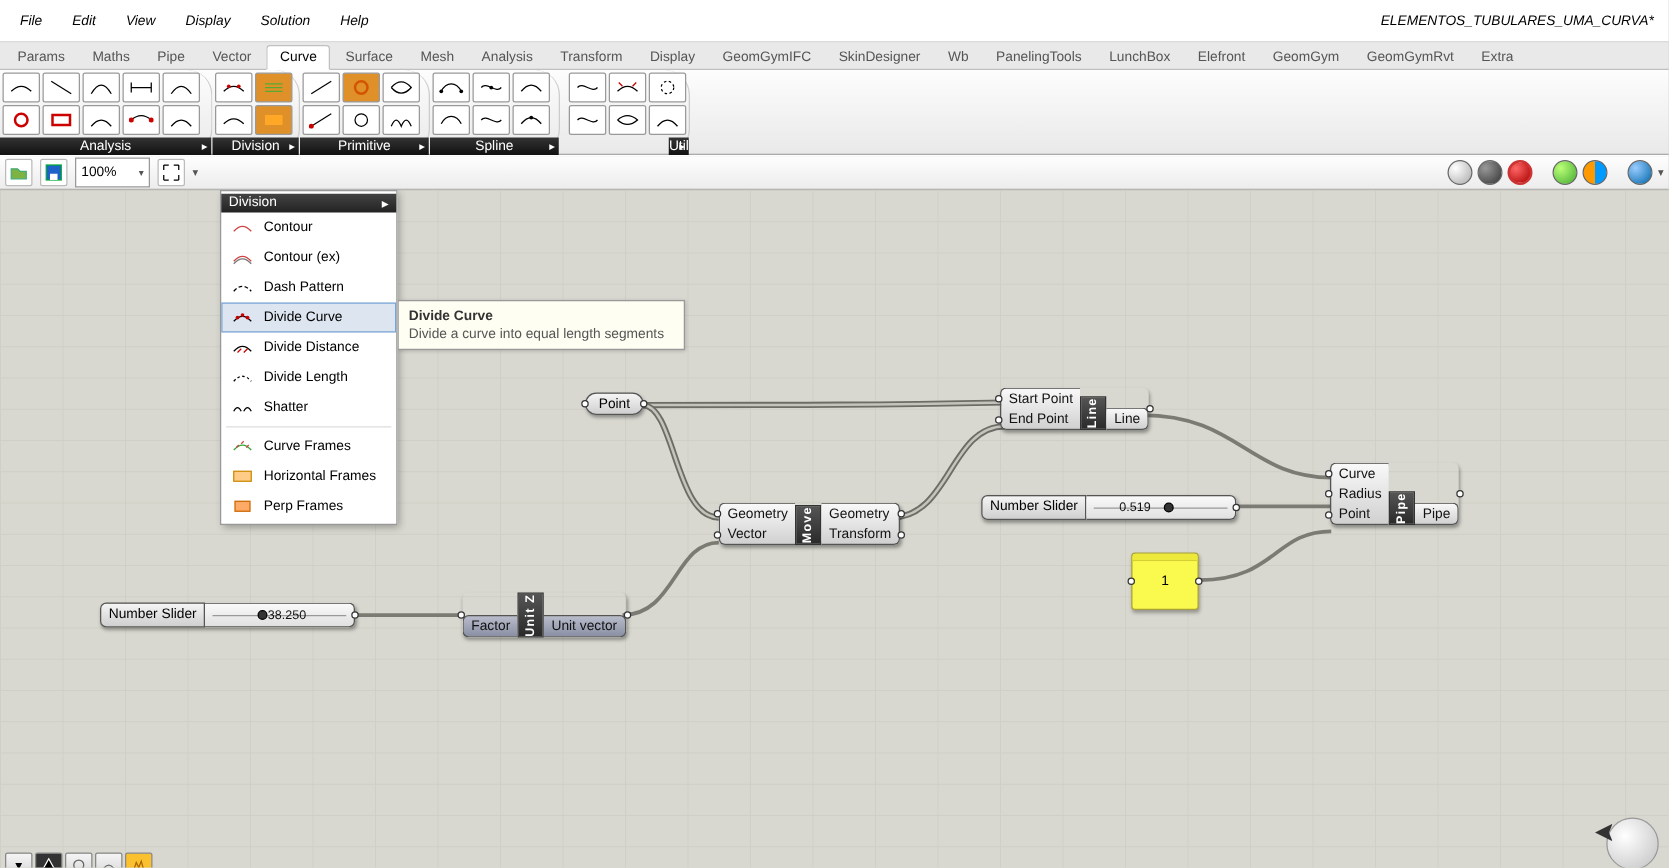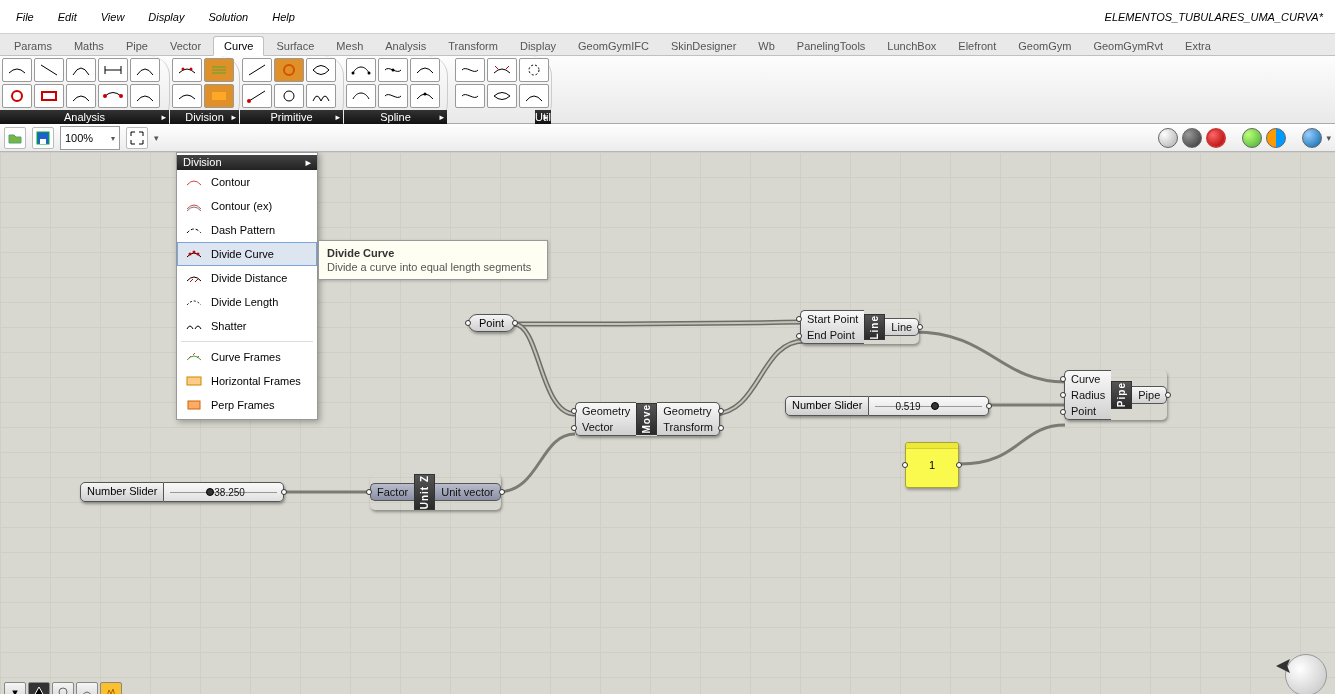--- a/index.html
+++ b/index.html
@@ -45,21 +45,21 @@
 .dd-item .ico { width:18px; height:16px; display:flex; align-items:center; justify-content:center;}
 .dd-item .ico svg{width:18px;height:14px;}
 .dd-sep { height:1px; background:#ddd; margin:3px 4px;}
 
 
 .tooltip { position:absolute; left:318px; top:88px; width:230px; background:#fffef2; border:1px solid #999; padding:6px 8px; z-index:21; box-shadow:1px 1px 3px rgba(0,0,0,.2);}
 .tooltip .ttl{font-weight:bold; color:#333; margin-bottom:2px;}
 .tooltip .desc{color:#555;}
 
 
-.comp { position:absolute; display:flex; align-items:center; border-radius:5px; box-shadow:1px 2px 3px rgba(0,0,0,.35);}
+.comp { position:absolute; display:flex; align-items:flex-end; border-radius:5px; box-shadow:1px 2px 3px rgba(0,0,0,.35);}
 .comp .ports { background:linear-gradient(#f9f9f9,#d0d0d0); border:1px solid #555; display:flex; flex-direction:column; justify-content:center;}
 .comp .ports.left{border-radius:5px 0 0 5px; border-right:none;}
 .comp .ports.right{border-radius:0 5px 5px 0; border-left:none;}
 .comp .port{padding:2px 6px; color:#111; white-space:nowrap; position:relative;}
 .comp .core { background:linear-gradient(#555,#2a2a2a); border:1px solid #333; display:flex; align-items:center; justify-content:center; padding:0 4px; min-width:20px;}
 .comp .core span{color:#fff; writing-mode:vertical-rl; transform:rotate(180deg); font-weight:bold; font-size:10px; letter-spacing:1px;}
 .grip{position:absolute; width:6px; height:6px; background:#fff; border:1px solid #333; border-radius:50%;}
 .grip.l{left:-4px; top:50%; transform:translateY(-50%);}
 .grip.r{right:-4px; top:50%; transform:translateY(-50%);}
 

